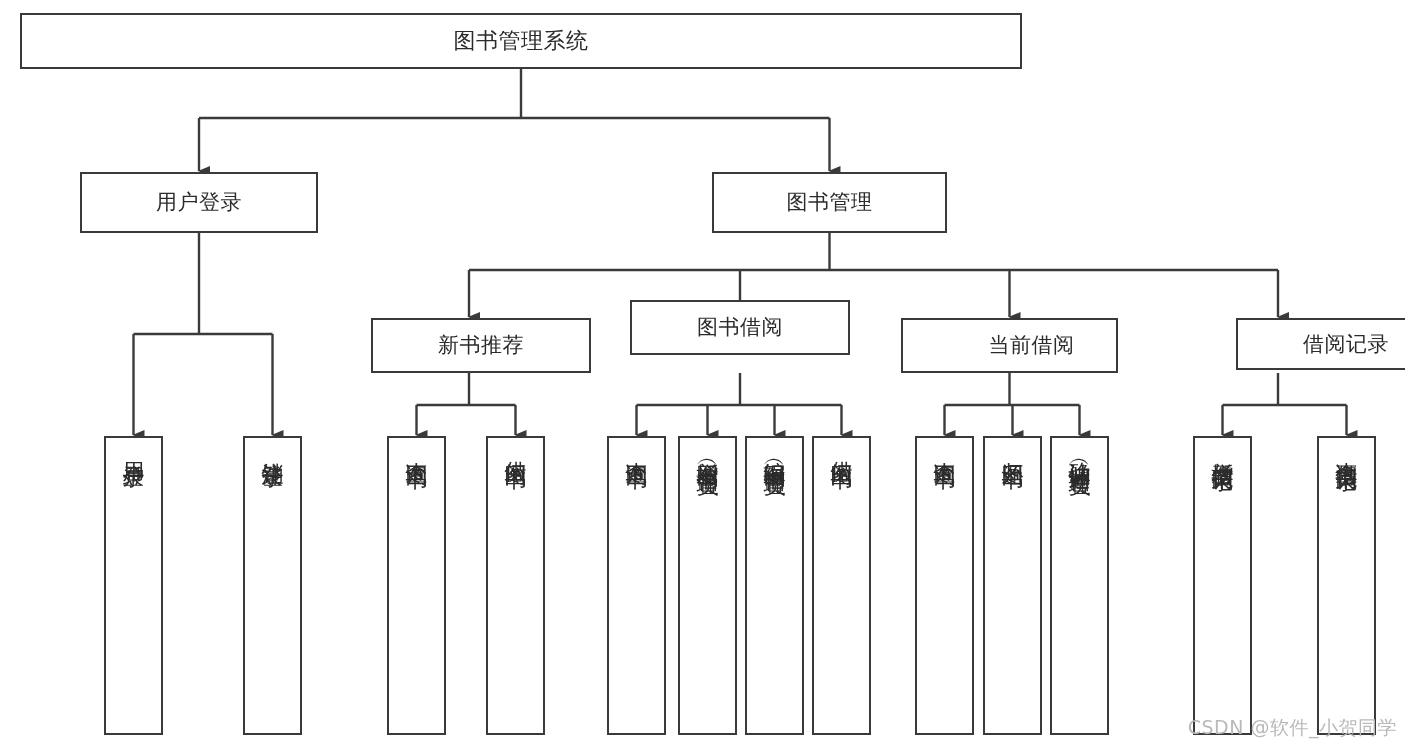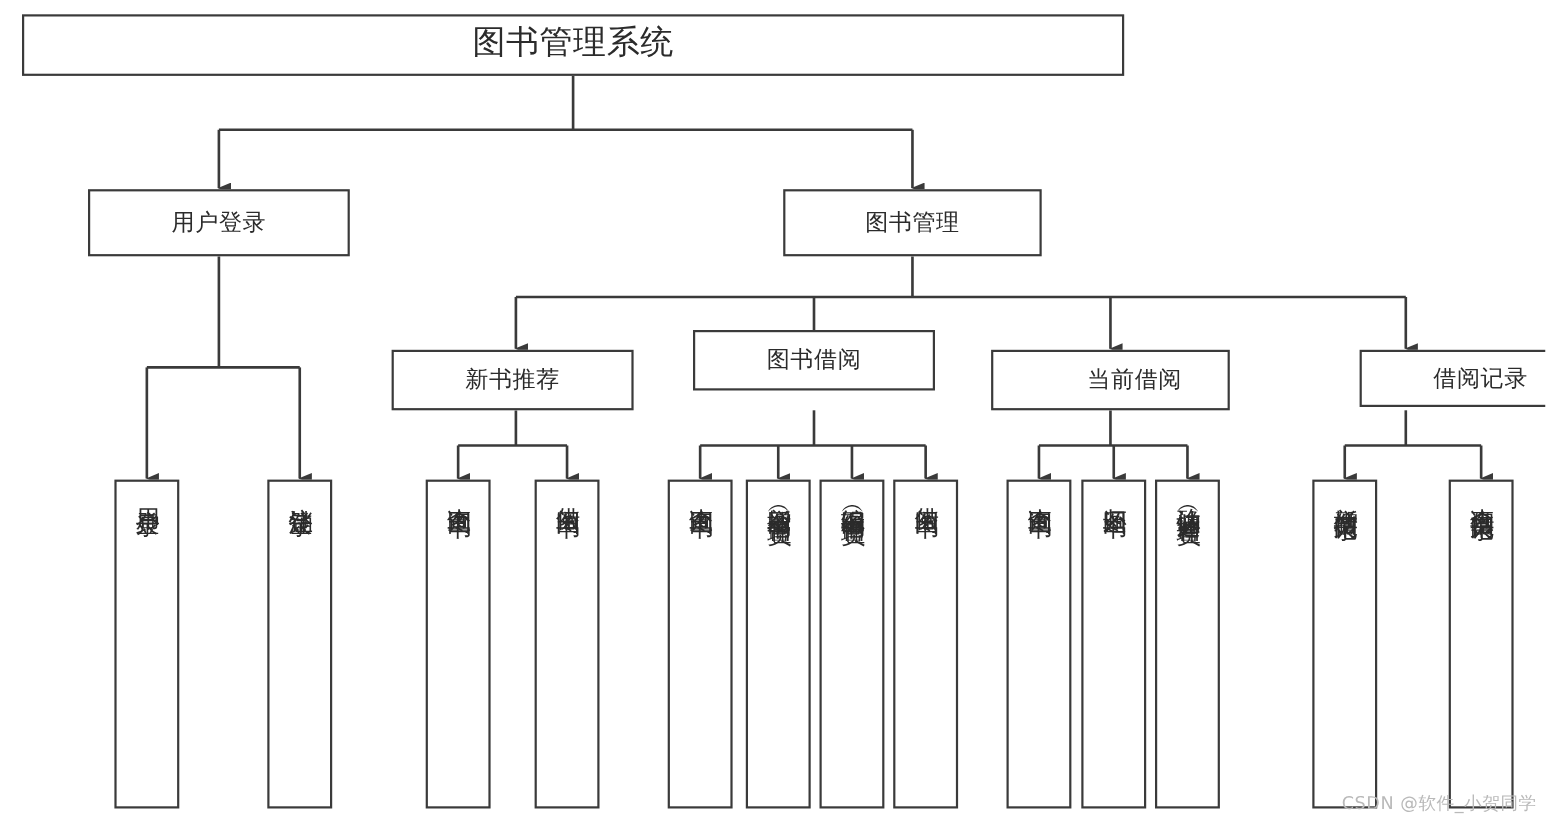--- a/index.html
+++ b/index.html
@@ -41,40 +41,40 @@
   .node .label {
     display: block;
     line-height: 1.08;
     letter-spacing: 0.5px;
   }
   
   .node.h .label {
     writing-mode: horizontal-tb;
     font-size: 21px;
   }
-  .node.root .label { font-size: 30px; font-family: Liberation Mono, monospace; }
+  .node.root .label { font-size: 22px; }
   
   .node.v {
     align-items: flex-start;
     justify-content: center;
     padding-top: 6px;
   }
   .node.v .label {
     writing-mode: vertical-rl;
     text-orientation: upright;
     font-size: 22px;
     line-height: 1.0;
     letter-spacing: 2px;
     white-space: nowrap;
   }
   .watermark {
     position: absolute;
     right: 8px;
     bottom: 6px;
-    font-size: 16px;
+    font-size: 19px;
     color: #b9b9b9;
     letter-spacing: 0.5px;
     z-index: 5;
     white-space: nowrap;
   }
 </style>
 </head>
 <body>
 
 <div id="canvas">
@@ -126,21 +126,21 @@
     <span class="label">图书管理系统</span>
   </div>
 
   <div class="node h" style="left: 80px; top: 172px; width: 238px; height: 61px;">
     <span class="label">用户登录</span>
   </div>
   <div class="node h" style="left: 712px; top: 172px; width: 235px; height: 61px; justify-content: center;">
     <span class="label">图书管理</span>
   </div>
 
-  <div class="node h" style="left: 356px; top: 318px; width: 220px; height: 55px;">
+  <div class="node h" style="left: 371px; top: 318px; width: 220px; height: 55px;">
     <span class="label">新书推荐</span>
   </div>
   <div class="node h" style="left: 630px; top: 300px; width: 220px; height: 55px;">
     <span class="label">图书借阅</span>
   </div>
   <div class="node h" style="left: 901px; top: 318px; width: 217px; height: 55px; padding-left: 44px;">
     <span class="label">当前借阅</span>
   </div>
   <div class="node h" style="left: 1236px; top: 318px; width: 220px; height: 52px;">
     <span class="label">借阅记录</span>

